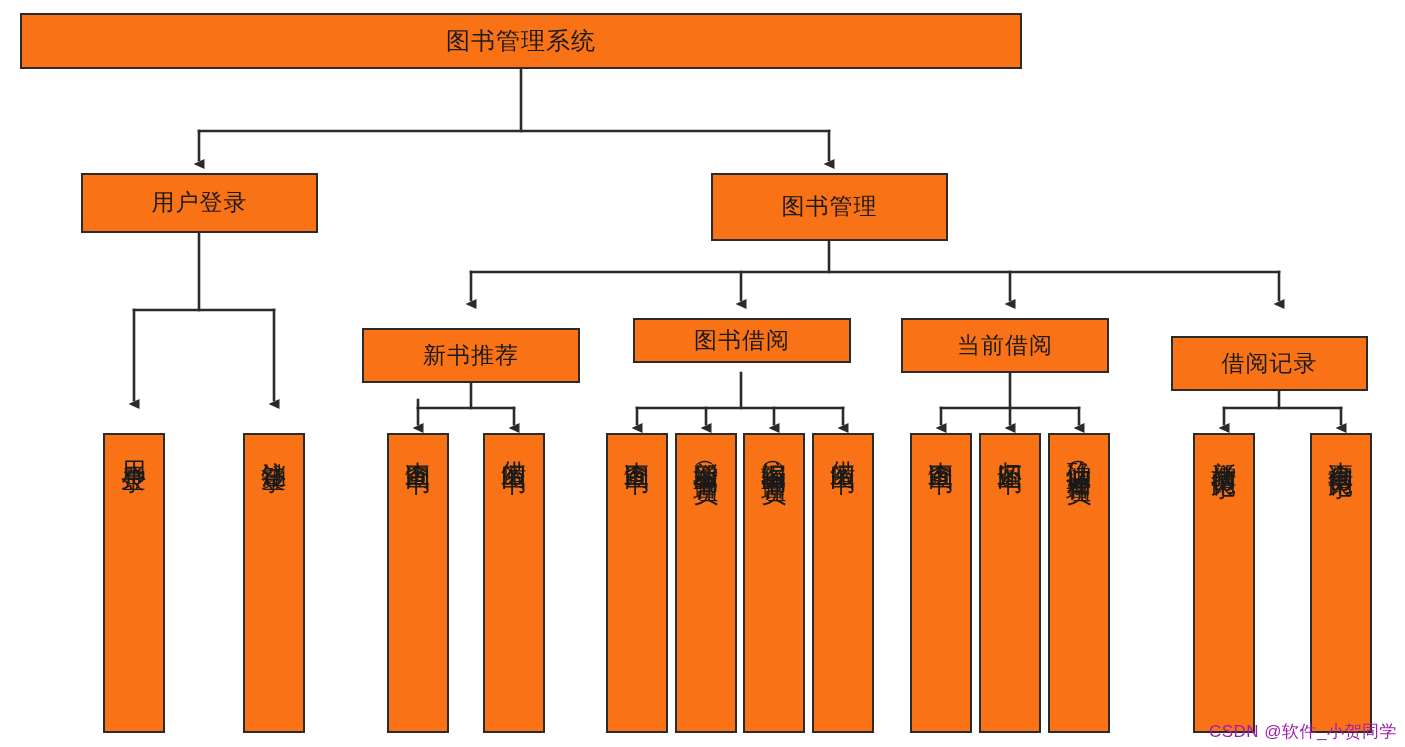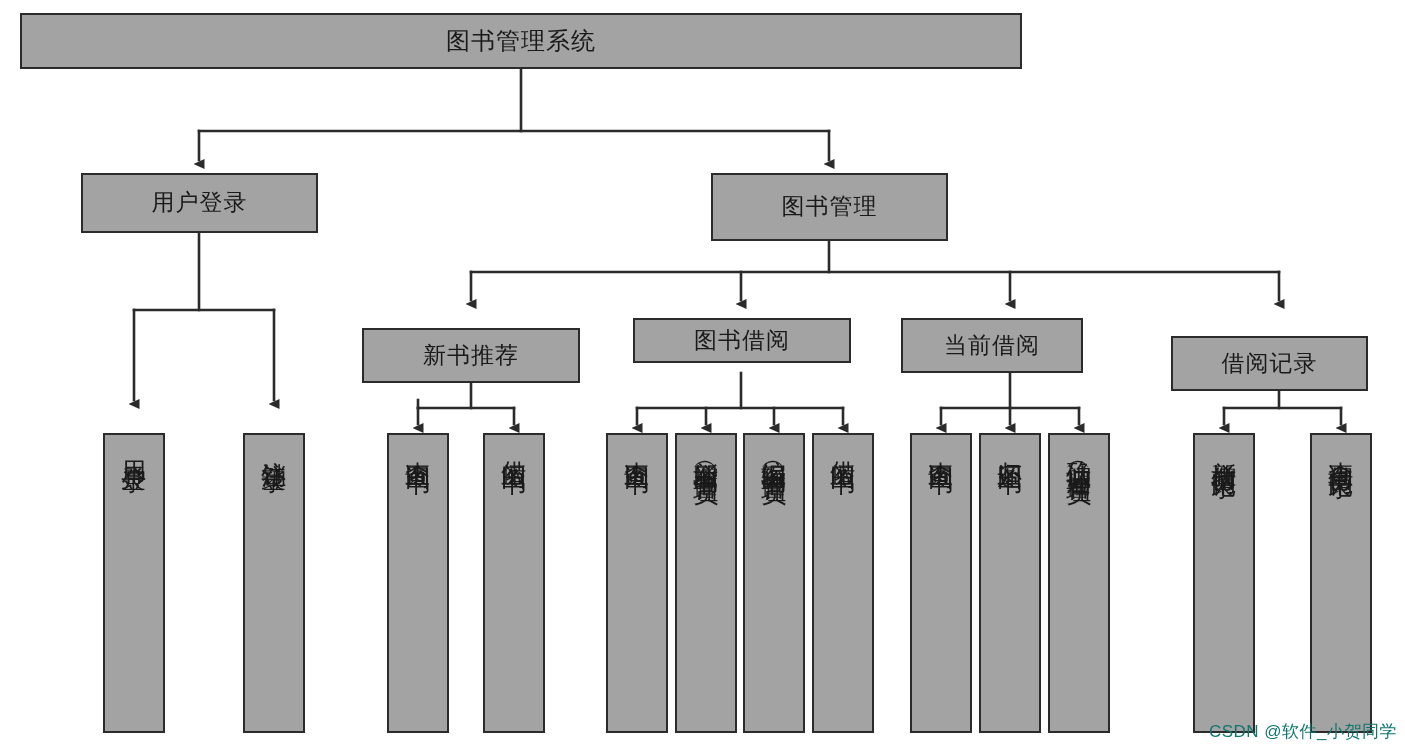--- a/index.html
+++ b/index.html
@@ -21,21 +21,21 @@
     position: absolute;
     left: 0;
     top: 0;
     width: 1405px;
     height: 747px;
     pointer-events: none;
   }
   .node {
     position: absolute;
     box-sizing: border-box;
-    background: #a3a3a3;
+    background: #f97316;
     border: 2px solid #2b2b2b;
     display: flex;
     align-items: center;
     justify-content: center;
     color: #1a1a1a;
     z-index: 2;
   }
   .node-label {
     display: block;
     text-align: center;
@@ -62,21 +62,21 @@
     font-size: 25px;
     line-height: 1.05;
     letter-spacing: 3px;
     white-space: nowrap;
   }
   .watermark {
     position: absolute;
     right: 8px;
     bottom: 4px;
     font-size: 17px;
-    color: #0f766e;
+    color: #a21caf;
     letter-spacing: 0.5px;
     z-index: 5;
     white-space: nowrap;
   }
 </style>
 </head>
 <body>
 
 <div id="canvas">
 
@@ -144,21 +144,21 @@
   </div>
 
   <div class="node h" style="left:362px; top:328px; width:218px; height:55px;">
     <span class="node-label">新书推荐</span>
   </div>
 
   <div class="node h" style="left:633px; top:318px; width:218px; height:45px;">
     <span class="node-label">图书借阅</span>
   </div>
 
-  <div class="node h" style="left:901px; top:318px; width:182px; height:55px;">
+  <div class="node h" style="left:901px; top:318px; width:208px; height:55px;">
     <span class="node-label">当前借阅</span>
   </div>
 
   <div class="node h" style="left:1171px; top:336px; width:197px; height:55px;">
     <span class="node-label">借阅记录</span>
   </div>
 
   <div class="node v" style="left:103px; top:433px; width:62px; height:300px;">
     <span class="node-label">用户登录</span>
   </div>

